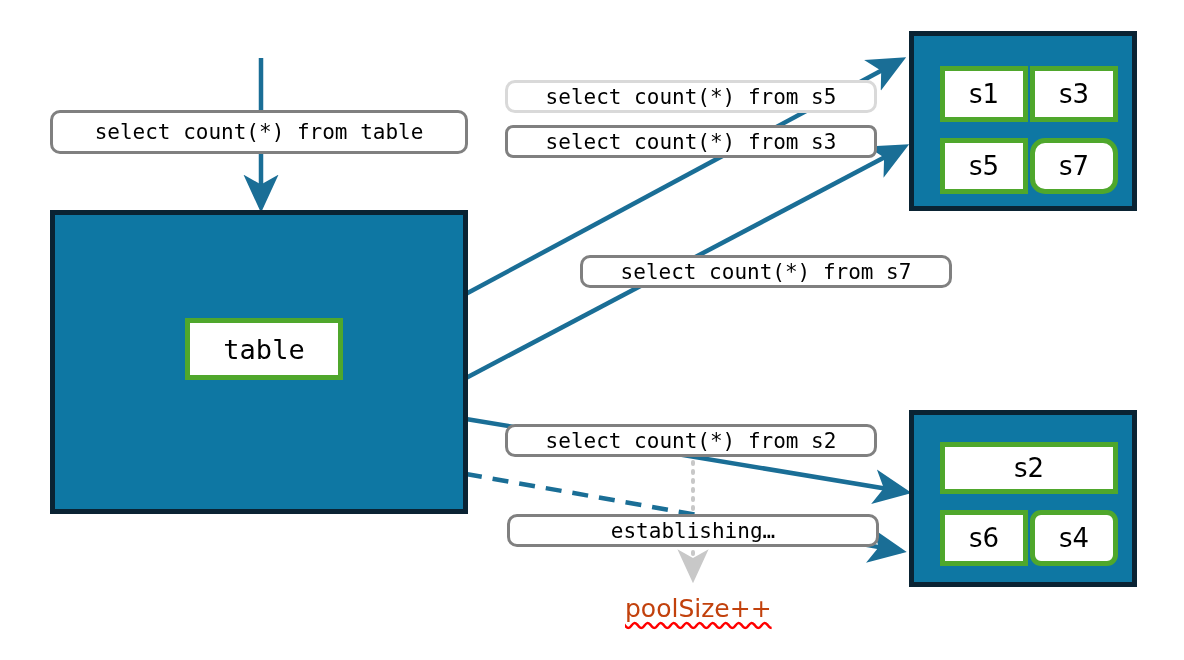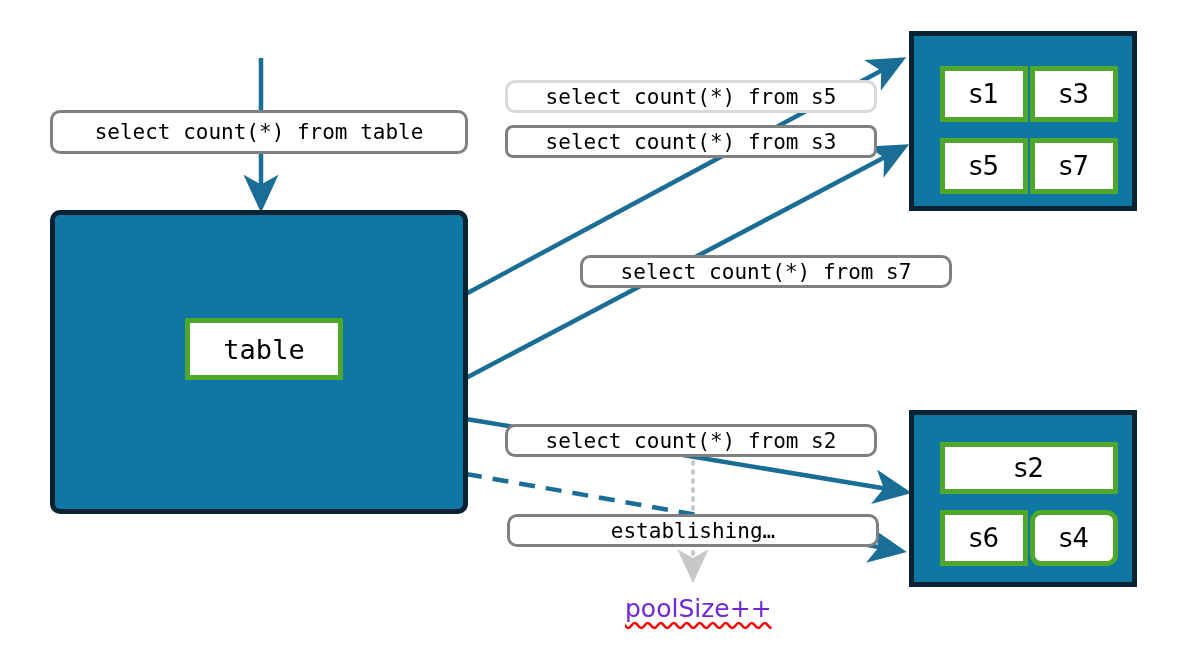--- a/index.html
+++ b/index.html
@@ -70,21 +70,21 @@
     z-index: 5;
   }
   .label-box.light {
     border-color: #D9D9D9;
     z-index: 4;
   }
 
   
   .annotation {
     position: absolute;
-    color: #6d28d9;
+    color: #c2410c;
     font-family: "DejaVu Sans", "Liberation Sans", sans-serif;
     font-size: 25px;
     white-space: nowrap;
     z-index: 5;
     text-decoration: underline wavy #FF0000;
     text-decoration-skip-ink: none;
     text-underline-offset: 4px;
   }
 </style>
 </head>
@@ -112,37 +112,37 @@
 
     <line x1="466" y1="474" x2="901" y2="551" stroke="#1A6E96" stroke-width="4.5" stroke-dasharray="16 11" marker-end="url(#arrowSolid)"></line>
 
     <line x1="693" y1="453" x2="693" y2="578" stroke="#C8C8C8" stroke-width="4" stroke-dasharray="2 7" stroke-linecap="round" marker-end="url(#arrowDot)"></line>
   </svg>
 
   <div class="label-box" style="left:50px; top:110px; width:418px; height:44px;">
     <span>select count(*) from table</span>
   </div>
 
-  <div class="group-panel" style="left:50px; top:210px; width:418px; height:304px;border-radius:10px;">
+  <div class="group-panel" style="left:50px; top:210px; width:418px; height:304px;">
     <div class="node mono" style="left:130px; top:103px; width:158px; height:62px;">
       <span>table</span>
     </div>
   </div>
 
   <div class="group-panel" style="left:909px; top:31px; width:228px; height:180px;padding-left:17px;">
     <div class="node" style="left:26px; top:30px; width:88px; height:56px;">
       <span>s1</span>
     </div>
     <div class="node" style="left:116px; top:30px; width:88px; height:56px;">
       <span>s3</span>
     </div>
     <div class="node" style="left:26px; top:102px; width:88px; height:56px;">
       <span>s5</span>
     </div>
-    <div class="node" style="left:116px; top:102px; width:88px; height:56px;">
+    <div class="node" style="left:116px; top:102px; width:88px; height:56px;border-radius:15px;">
       <span>s7</span>
     </div>
   </div>
 
   <div class="group-panel" style="left:909px; top:410px; width:228px; height:177px;">
     <div class="node" style="left:26px; top:27px; width:178px; height:52px;">
       <span>s2</span>
     </div>
     <div class="node" style="left:26px; top:95px; width:88px; height:56px;">
       <span>s6</span>

